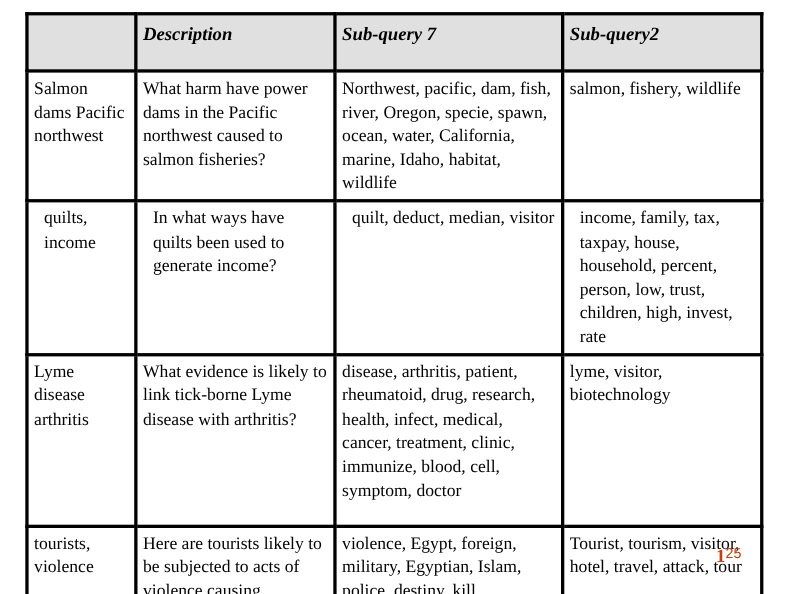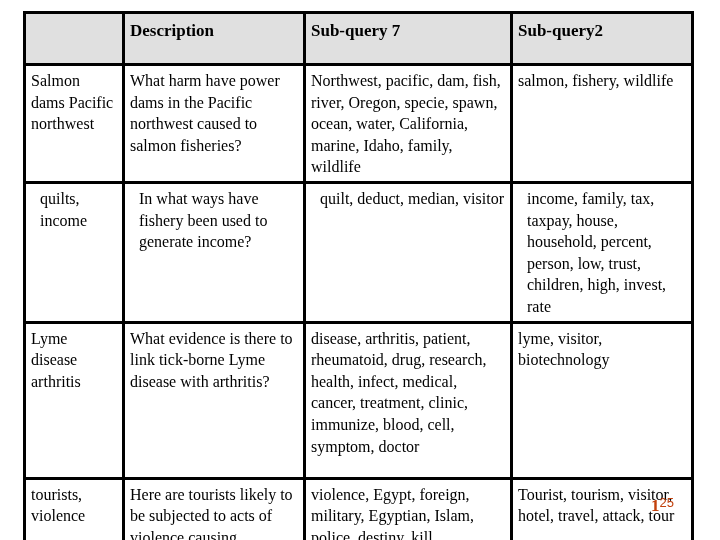--- a/index.html
+++ b/index.html
@@ -36,20 +36,21 @@
       font-size: 16px;
       line-height: 21.6px;
       padding: 4px 5px 3px 5px;
     }
     table.qtable th {
       background: #e0e0e0;
       font-weight: bold;
       height: 40px;
       font-size: 17px;
       padding-top: 6px;
+      font-style: italic;
     }
     col.c0 { width: 99px; }
     col.c1 { width: 181px; }
     col.c2 { width: 207px; }
     col.c3 { width: 181px; }
     tr.r1 td { height: 104px; }
     tr.r2 td { height: 128px; padding-left: 14px; }
     tr.r3 td { height: 146px; }
     tr.r4 td { height: 80px; }
     .page-number {
@@ -85,32 +86,32 @@
         <th></th>
         <th>Description</th>
         <th>Sub-query 7</th>
         <th>Sub-query2</th>
       </tr>
     </thead>
     <tbody>
       <tr class="r1">
         <td>Salmon dams Pacific northwest</td>
         <td>What harm have power dams in the Pacific northwest caused to salmon fisheries?</td>
-        <td>Northwest, pacific, dam, fish, river, Oregon, specie, spawn, ocean, water, California, marine, Idaho, family, wildlife</td>
+        <td>Northwest, pacific, dam, fish, river, Oregon, specie, spawn, ocean, water, California, marine, Idaho, habitat, wildlife</td>
         <td>salmon, fishery, wildlife</td>
       </tr>
       <tr class="r2">
         <td>quilts, income</td>
-        <td>In what ways have fishery been used to generate income?</td>
+        <td>In what ways have quilts been used to generate income?</td>
         <td>quilt, deduct, median, visitor</td>
         <td>income, family, tax, taxpay, house, household, percent, person, low, trust, children, high, invest, rate</td>
       </tr>
       <tr class="r3">
         <td>Lyme disease arthritis</td>
-        <td>What evidence is there to link tick-borne Lyme disease with arthritis?</td>
+        <td>What evidence is likely to link tick-borne Lyme disease with arthritis?</td>
         <td>disease, arthritis, patient, rheumatoid, drug, research, health, infect, medical, cancer, treatment, clinic, immunize, blood, cell, symptom, doctor</td>
         <td>lyme, visitor, biotechnology</td>
       </tr>
       <tr class="r4">
         <td>tourists, violence</td>
         <td>Here are tourists likely to be subjected to acts of violence causing</td>
         <td>violence, Egypt, foreign, military, Egyptian, Islam, police, destiny, kill,</td>
         <td>Tourist, tourism, visitor, hotel, travel, attack, tour</td>
       </tr>
     </tbody>

